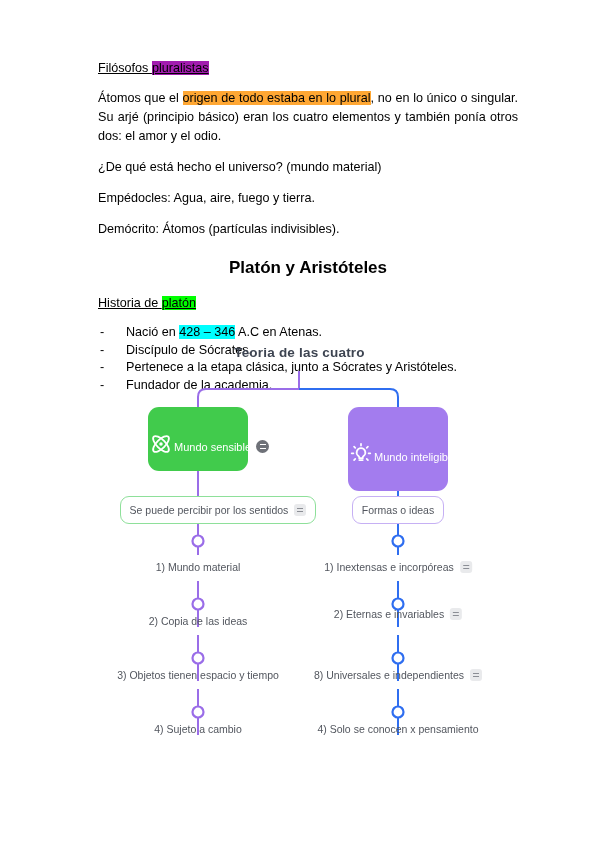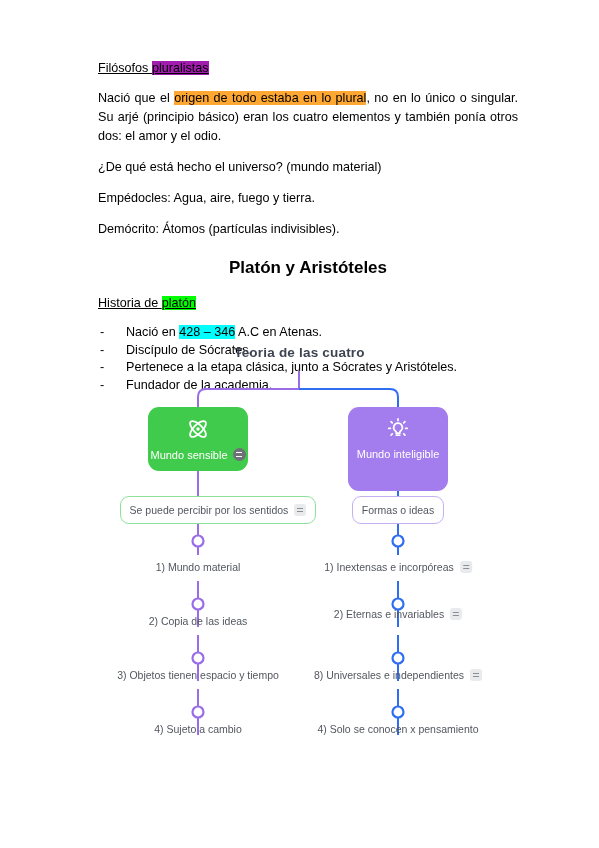--- a/index.html
+++ b/index.html
@@ -91,21 +91,21 @@
     font-size: 13.5px;
     font-weight: bold;
     color: #3d4451;
     letter-spacing: .2px;
   }
 
   .node {
     position: absolute;
     border-radius: 11px;
     display: flex;
-    flex-direction: column;
+    flex-direction: row;
     align-items: center;
     justify-content: flex-start;
     padding-top: 9px;
   }
   .node .node-icon {
     display: block;
     line-height: 0;
   }
   .node .node-label {
     margin-top: 6px;
@@ -204,21 +204,21 @@
 </style>
 </head>
 <body>
 
 <div class="page">
 
   <div class="doc-body">
 
     <p class="heading-underline"><span>Filósofos </span><span class="hl-yellow">pluralistas</span></p>
 
-    <p class="para"><span>Nació que el </span><span class="hl-orange">origen de todo estaba en lo plural</span><span>, no en lo único o singular. Su arjé (principio básico) eran los cuatro elementos y también ponía otros dos: el amor y el odio.</span></p>
+    <p class="para"><span>Átomos que el </span><span class="hl-orange">origen de todo estaba en lo plural</span><span>, no en lo único o singular. Su arjé (principio básico) eran los cuatro elementos y también ponía otros dos: el amor y el odio.</span></p>
 
     <p class="para nojust">¿De qué está hecho el universo? (mundo material)</p>
 
     <p class="para nojust">Empédocles: Agua, aire, fuego y tierra.</p>
 
     <p class="para nojust">Demócrito: Átomos (partículas indivisibles).</p>
 
     <h1 class="title-center">Platón y Aristóteles</h1>
 
     <p class="heading-underline"><span>Historia de </span><span class="hl-green">platón</span></p>

